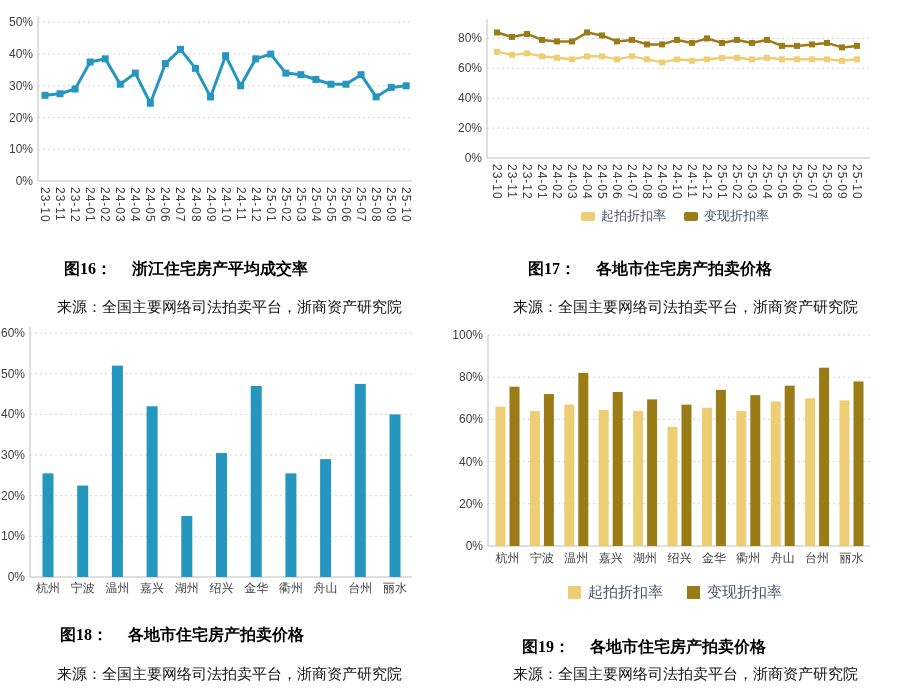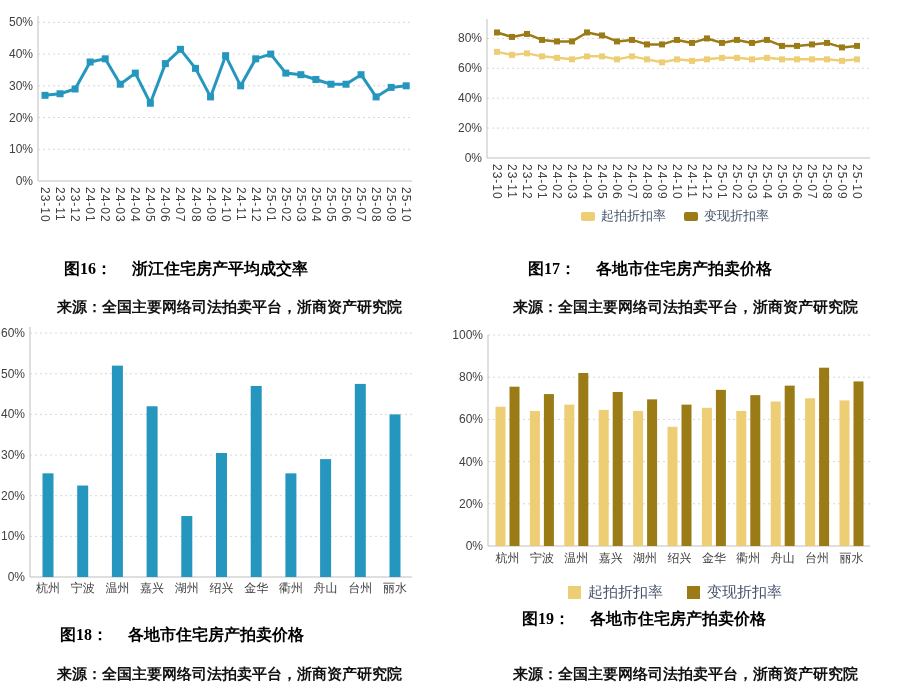--- a/index.html
+++ b/index.html
@@ -3,21 +3,21 @@
 <meta charset="utf-8">
 <style>
   html,body{margin:0;padding:0;background:#fff;}
   .page{position:relative;width:900px;height:689px;background:#fff;overflow:hidden;
         font-family:"Liberation Sans","DejaVu Sans",sans-serif;}
   svg{position:absolute;overflow:visible;font-family:"Liberation Sans","DejaVu Sans",sans-serif;}
   .caption{position:absolute;font-family:"Liberation Serif","DejaVu Serif",serif;
            font-size:16px;font-weight:bold;color:#000;line-height:26px;white-space:nowrap;}
   .caption .cap-label{margin-right:20px;}
   .source{position:absolute;font-family:"Liberation Serif","DejaVu Serif",serif;
-          font-size:15px;font-weight:700;color:#111;line-height:22px;white-space:nowrap;}
+          font-size:15px;font-weight:400;color:#111;line-height:22px;white-space:nowrap;}
   .legend{position:absolute;display:flex;justify-content:center;align-items:flex-start;}
   .legend-item{display:flex;align-items:center;color:#44546A;}
   .legend-line{left:450px;top:207px;width:450px;gap:18px;font-size:13px;}
   .legend-line .swatch{width:14px;height:9px;border-radius:2px;margin-right:6px;}
   .legend-bar{left:450px;top:583px;width:450px;gap:24px;font-size:15px;}
   .legend-bar .swatch{width:13px;height:13px;margin-right:7px;}
   .swatch{display:inline-block;}
 </style>
 </head>
 <body>
@@ -298,19 +298,19 @@
     </div>
     <div class="legend-item">
       <span class="swatch" style="background: rgb(154, 123, 22);"></span>
       <span>变现折扣率</span>
     </div>
   </div>
 
   <div class="caption" style="left:60px;top:622px">
     <span class="cap-label">图18：</span><span>各地市住宅房产拍卖价格</span>
   </div>
-  <div class="caption" style="left:522px;top:606px">
+  <div class="caption" style="left:522px;top:634px">
     <span class="cap-label">图19：</span><span>各地市住宅房产拍卖价格</span>
   </div>
   <div class="source" style="left:57px;top:663px">来源：全国主要网络司法拍卖平台，浙商资产研究院</div>
   <div class="source" style="left:513px;top:663px">来源：全国主要网络司法拍卖平台，浙商资产研究院</div>
 
 </div>
 
 </body></html>

